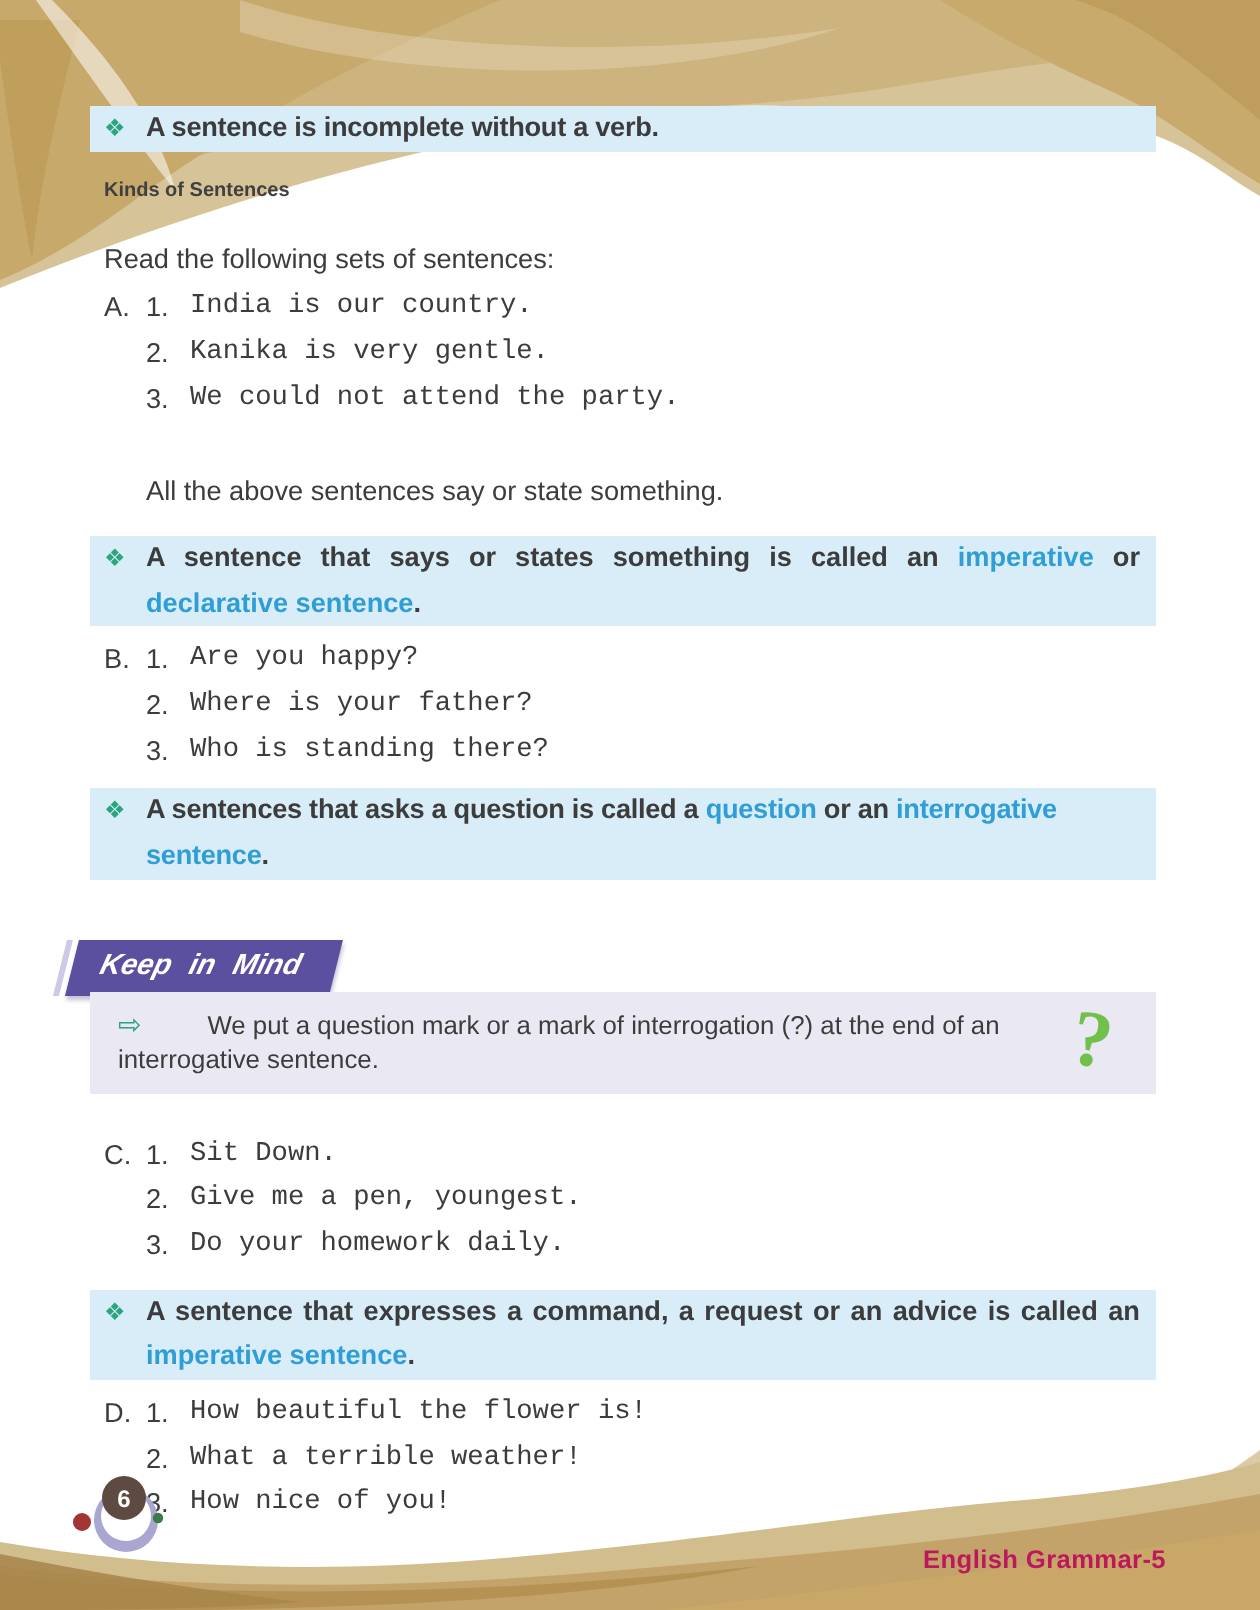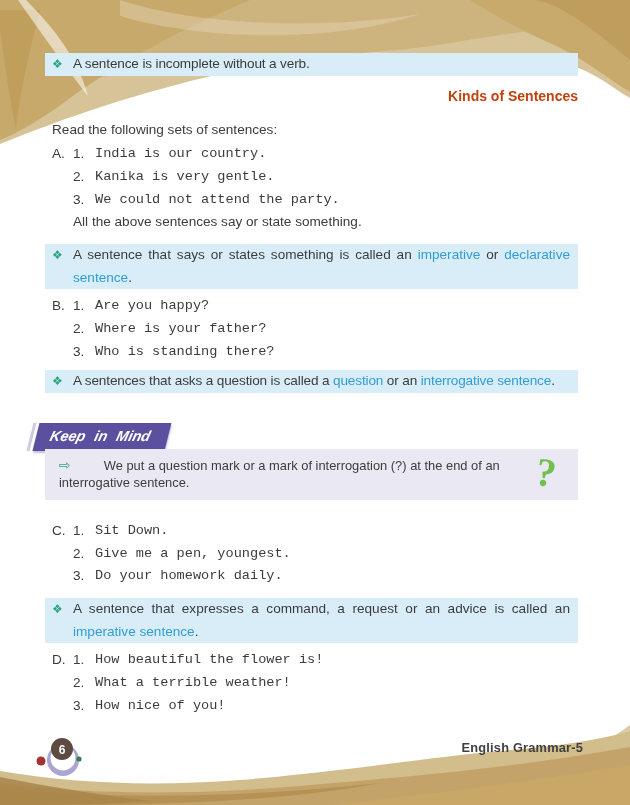--- a/index.html
+++ b/index.html
@@ -4,45 +4,45 @@
 <style>
   html,body{margin:0;padding:0;}
   body{font-family:"Liberation Sans","DejaVu Sans",sans-serif;background:#ffffff;}
   .page{position:relative;width:630px;height:805px;background:#ffffff;overflow:hidden;}
   .deco-top{position:absolute;top:0;left:0;width:630px;height:150px;pointer-events:none;}
   .deco-bottom{position:absolute;bottom:0;left:0;width:630px;height:80px;pointer-events:none;}
   .content{position:absolute;top:53px;left:45px;width:533px;color:#3c3c3c;font-size:13.6px;line-height:22.7px;}
   
   .hl{display:flex;background:#d9edf8;padding:0 8px 0 7px;margin-bottom:6px;}
   .hl .bullet{width:21px;flex:0 0 21px;color:#2ba57d;font-size:12px;}
-  .hl .hl-text{flex:1;text-align:justify;}
+  .hl .hl-text{flex:1;text-align:justify;font-weight:bold;}
   .hl.single .hl-text{text-align:left;letter-spacing:-0.15px;}
   .term{color:#2f9ed6;}
   
-  .heading{color:#c2410c;font-weight:bold;margin:9px 0 1px 7px;font-size:14px;text-align:right;}
+  .heading{color:#404040;font-weight:bold;margin:9px 0 1px 7px;font-size:10px;}
   .intro{margin:12px 0 1px 7px;}
   
   .row{display:flex;padding-left:7px;}
   .row .letter{width:21px;flex:0 0 21px;}
   .row .num{width:22px;flex:0 0 22px;}
   .row .itext{flex:1;font-family:Liberation Mono, monospace;}
-  .summary{padding-left:28px;}
+  .summary{padding-left:28px;margin-top:24px;}
   .summary.just{text-align:justify;}
   .gap-sm{height:7px;}
   .gap-md{height:10px;}
   
   .kim-banner{position:relative;display:inline-block;margin:24px 0 0 -9px;background:#5b4f9f;color:#ffffff;font-weight:bold;font-style:italic;font-size:14.5px;padding:2px 18px 3px 14px;transform:skewX(-14deg);word-spacing:5px;box-shadow:1px 2px 2px rgba(120,115,160,.45);}
   .kim-banner::before{content:"";position:absolute;left:-6px;top:0;bottom:0;width:3px;background:#cfc9e6;}
   .kim-banner .kim-label{display:inline-block;}
   .kim-box{position:relative;background:#eae8f2;margin:-2px 0 0 0;padding:8px 60px 8px 14px;font-size:12.9px;line-height:17.5px;}
   .kim-box .arrow{color:#2ba57d;margin-right:7px;font-size:14px;}
   .kim-box .kim-text{display:inline;margin-left:26px;}
   .kim-q{position:absolute;right:22px;top:4px;color:#70c04b;font-family:"Liberation Serif","DejaVu Serif",serif;font-weight:bold;font-size:40px;transform:rotate(9deg);line-height:40px;}
   
-  .footer-title{position:absolute;right:47px;top:740px;font-weight:bold;font-size:12.8px;color:#404040;letter-spacing:.2px;}
+  .footer-title{position:absolute;right:47px;top:772px;font-weight:bold;font-size:12.8px;color:#be185d;letter-spacing:.2px;}
   .page-badge{position:absolute;left:34px;top:731px;width:52px;height:50px;}
 </style>
 </head>
 <body>
 
 <div class="page">
 
   <svg class="deco-top" viewBox="0 0 630 150" preserveAspectRatio="none">
     <path d="M0,0 H630 V98 C612,88 596,72 566,64 C522,52 486,66 440,58 C370,46 300,56 220,74 C140,92 64,118 0,144 Z" fill="#d6c398"></path>
     <path d="M0,0 H630 V34 C560,20 500,36 430,46 C340,59 260,52 170,64 C100,73 40,94 0,118 Z" fill="#ccb17a" opacity="0.9"></path>

